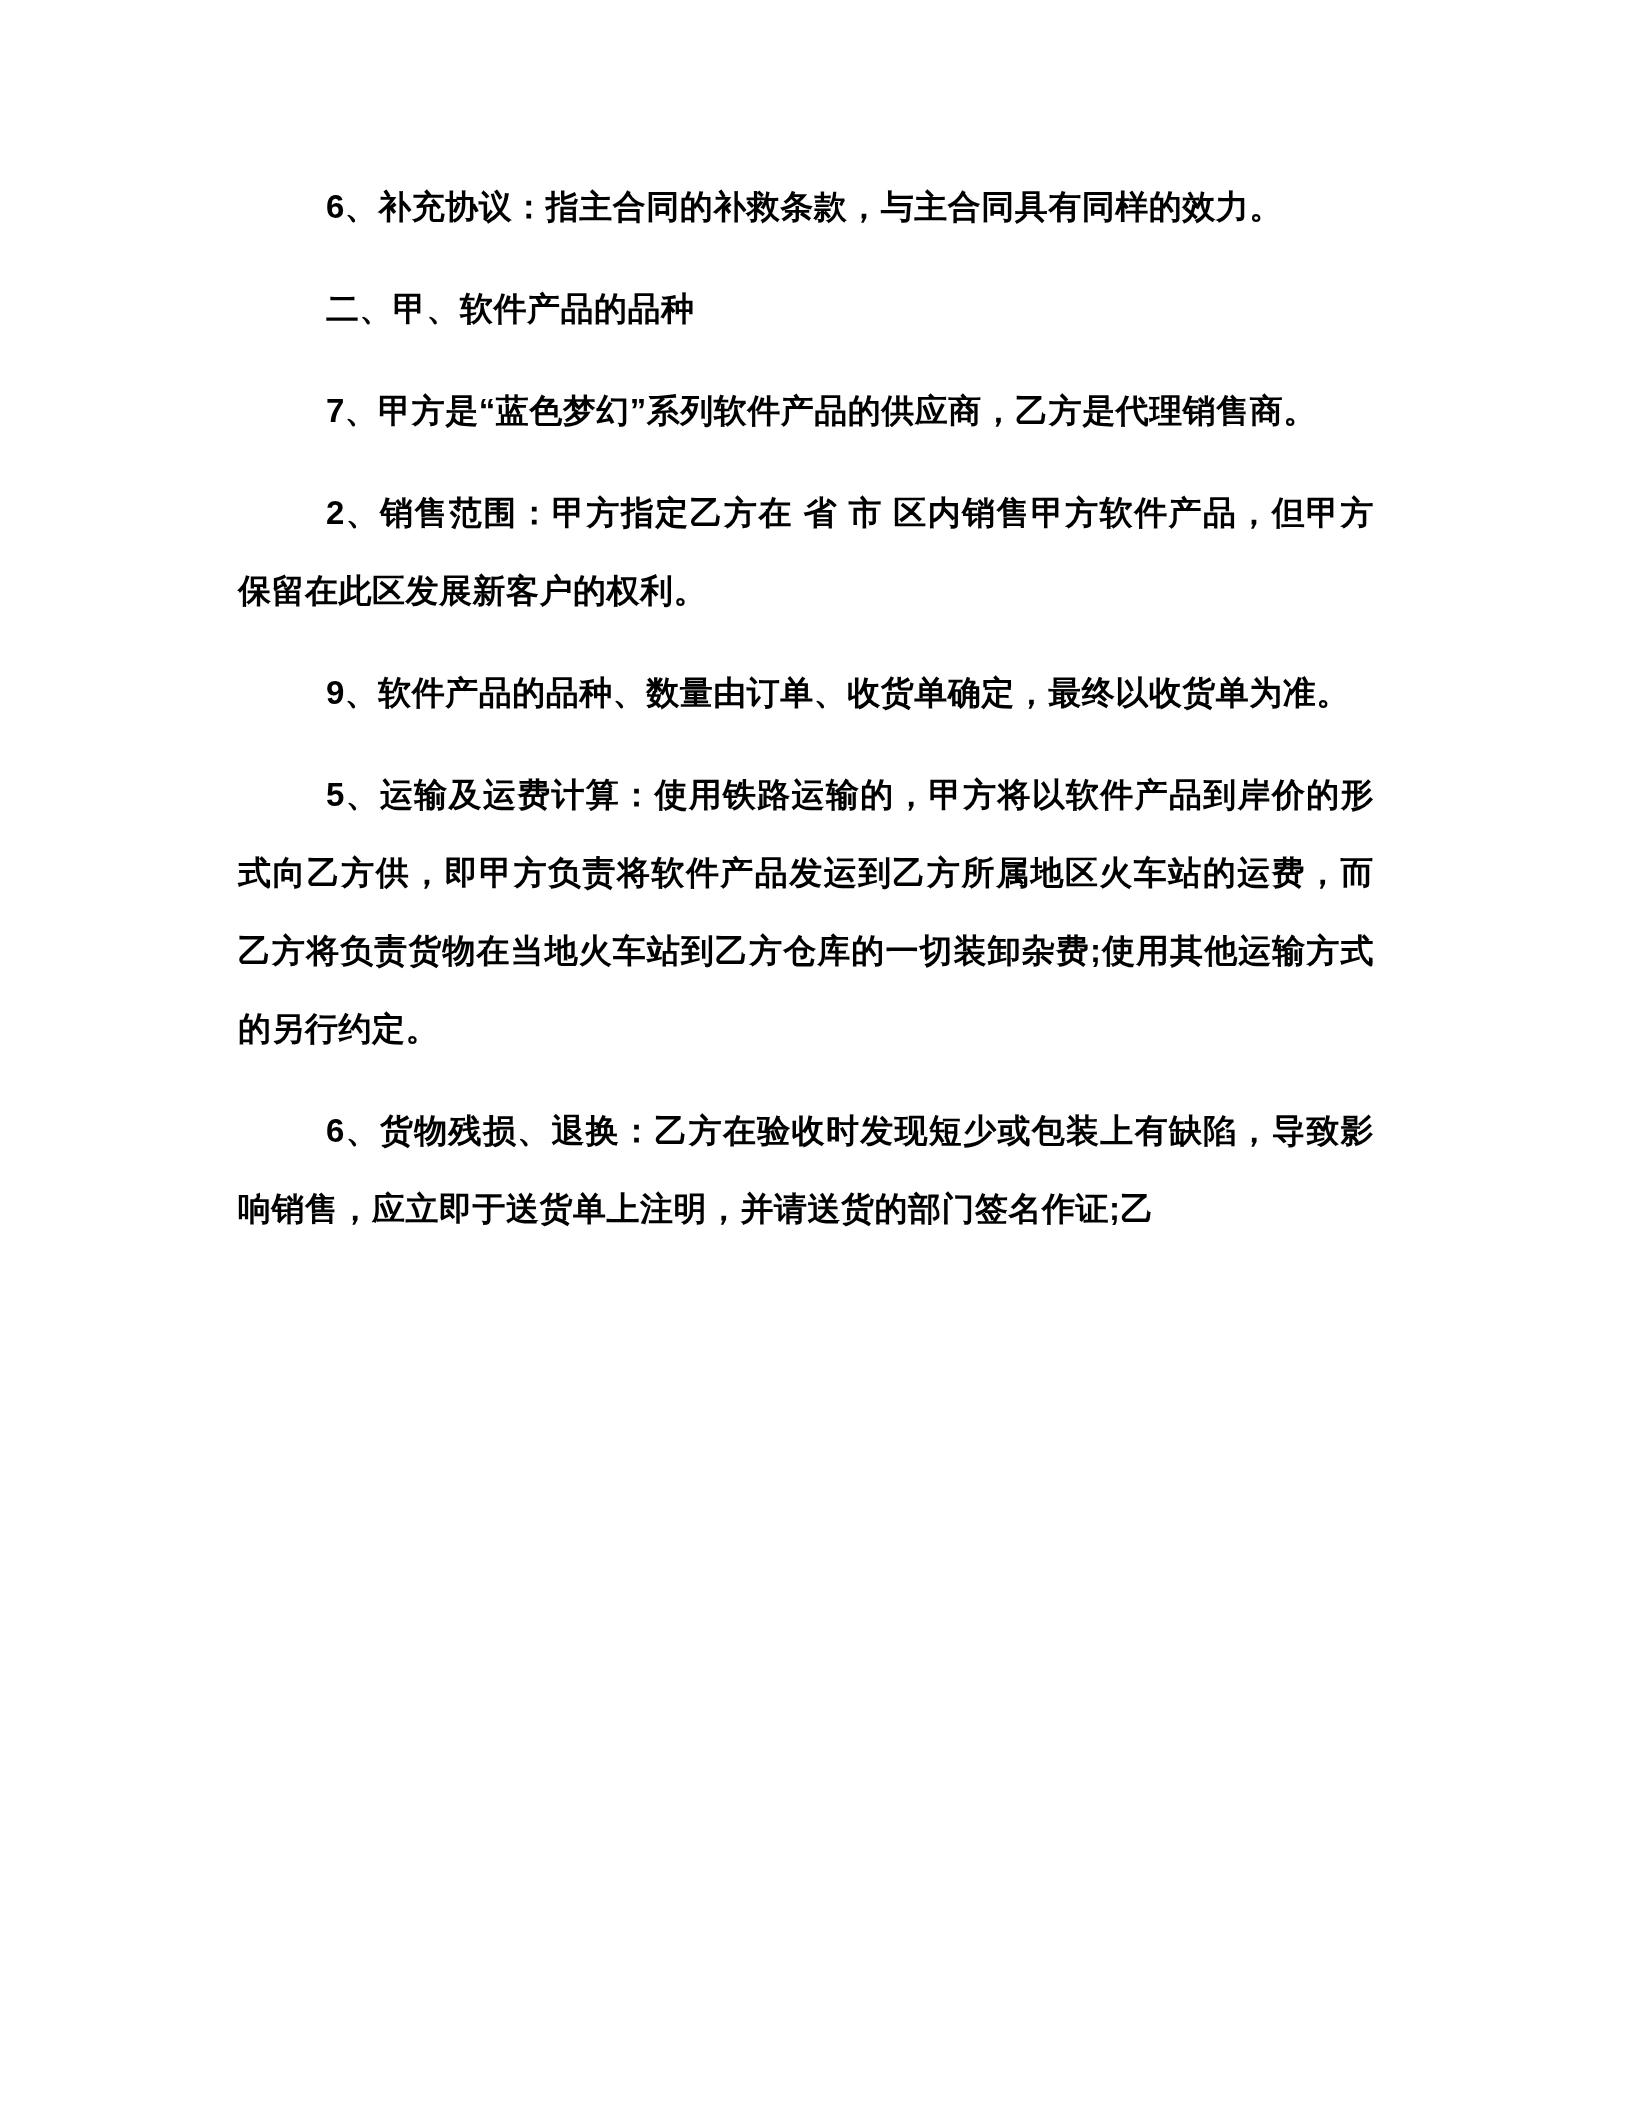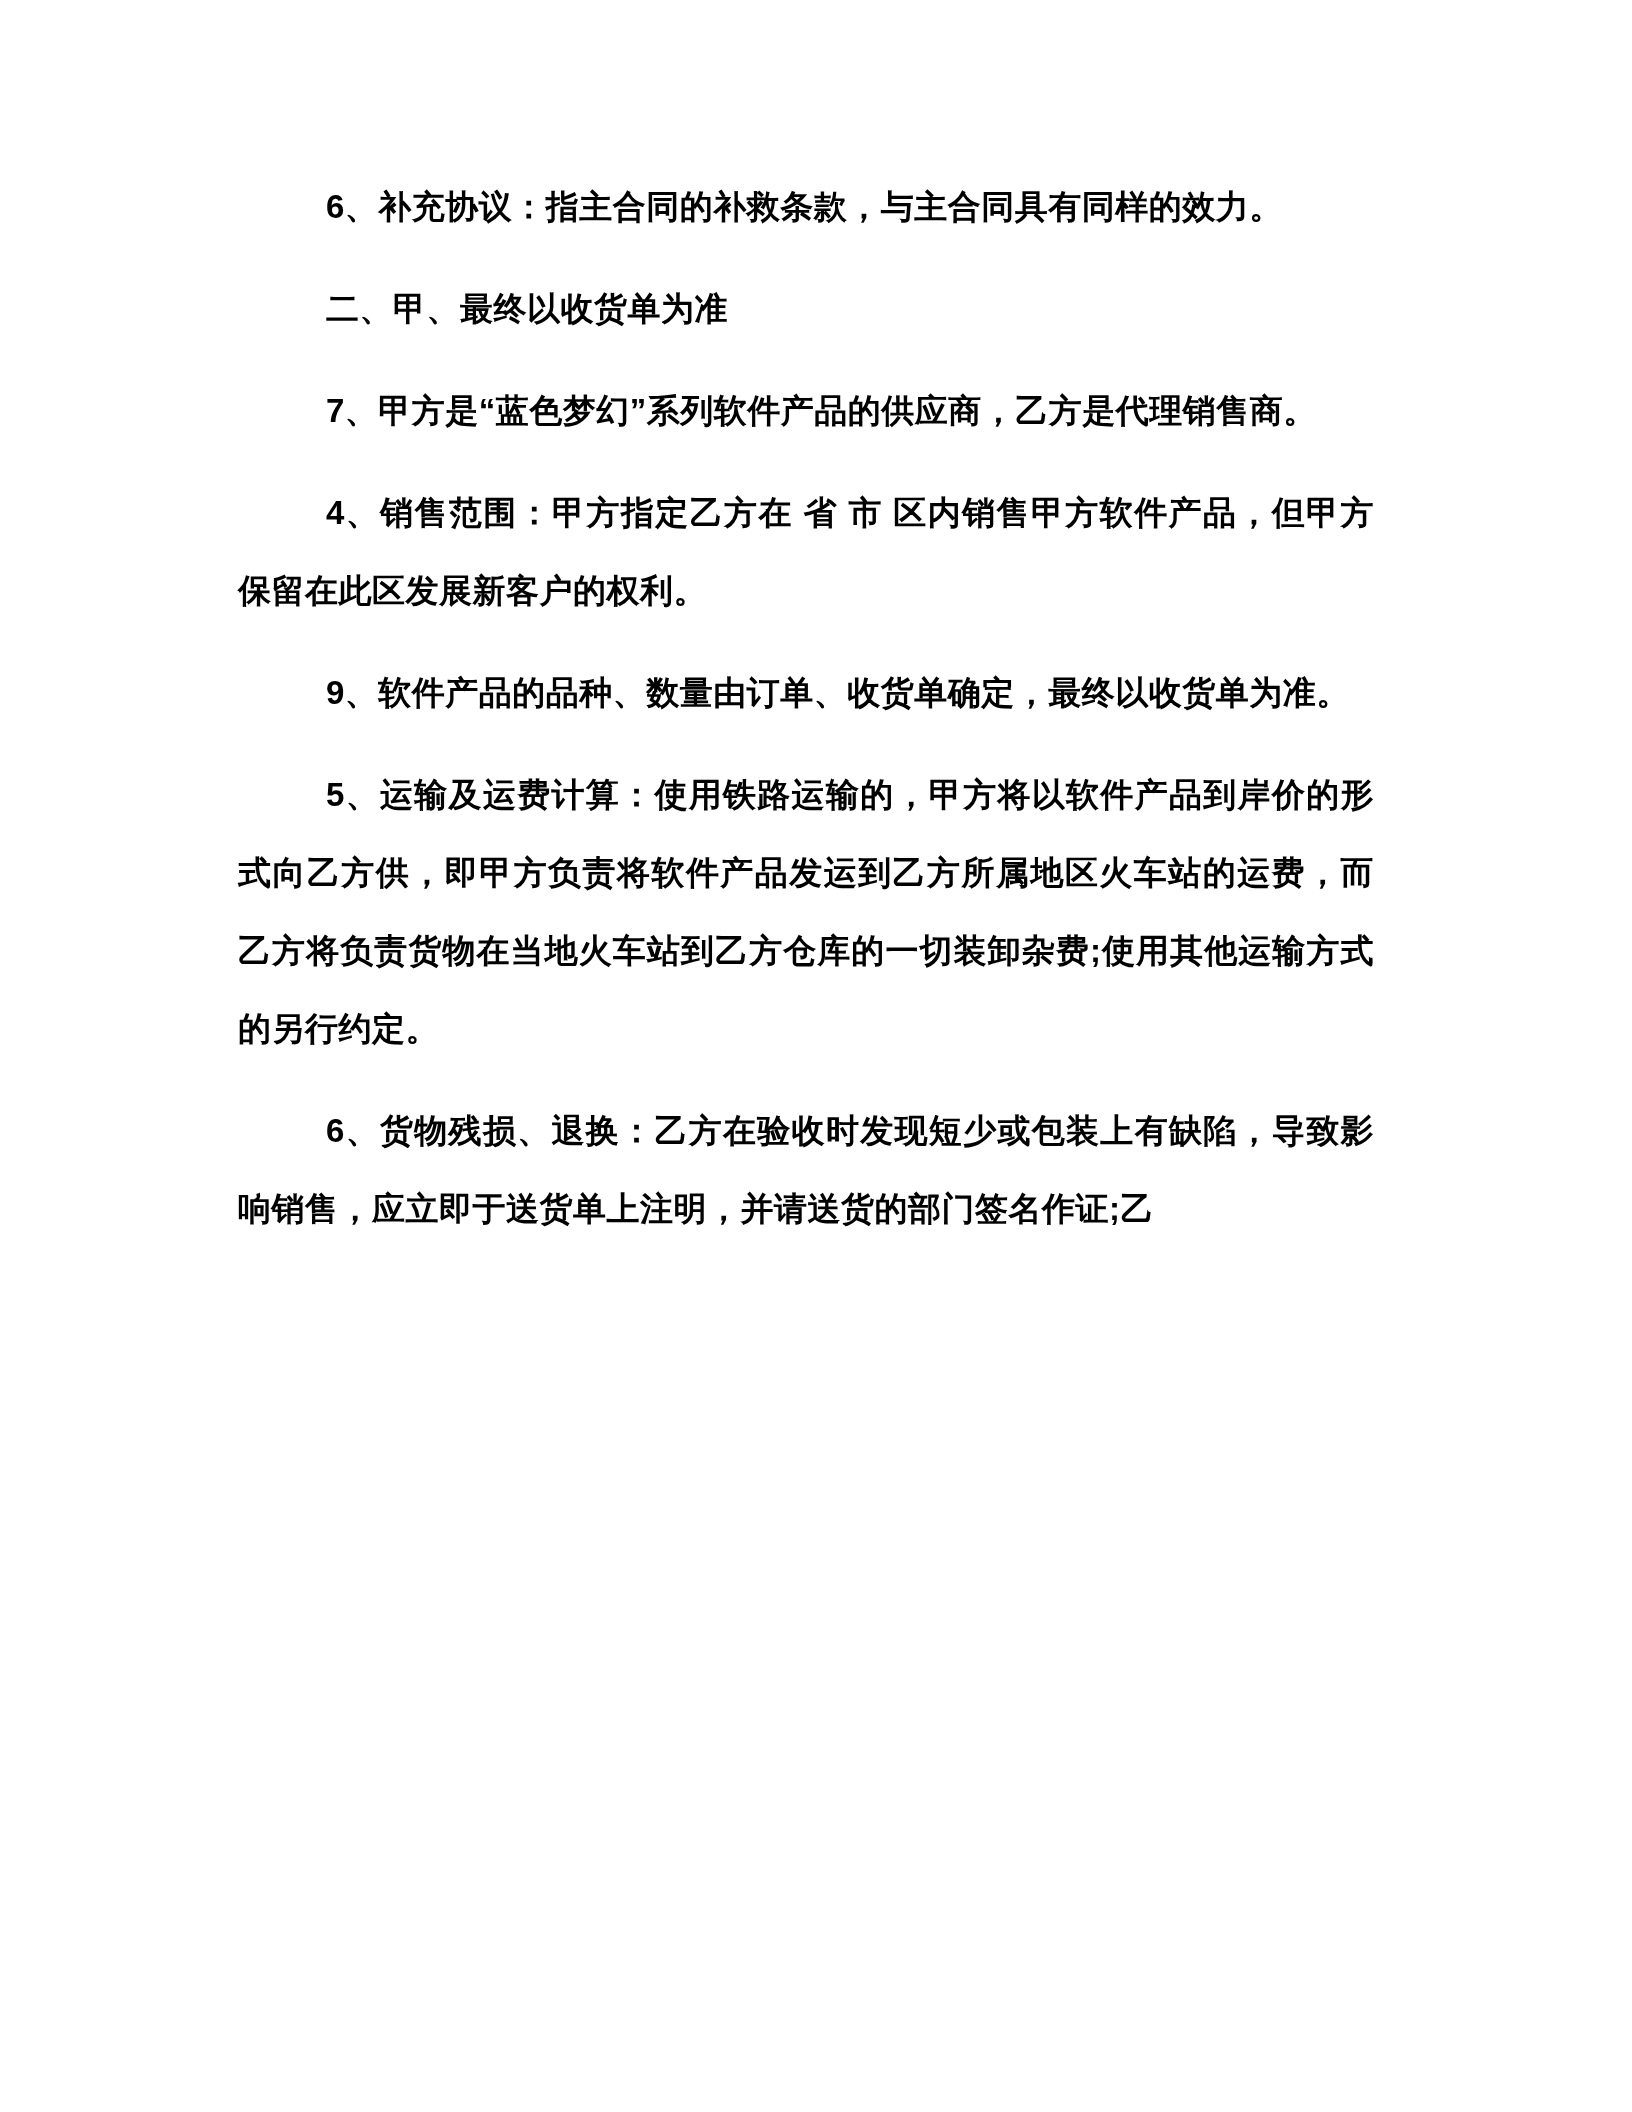--- a/index.html
+++ b/index.html
@@ -31,19 +31,19 @@
     text-justify: inter-ideograph;
     text-indent: 88px;
     color: #000000;
   }
 </style>
 </head>
 <body>
 
 <div class="page">
   <p class="para">6、补充协议：指主合同的补救条款，与主合同具有同样的效力。</p>
-  <p class="para">二、甲、最终以收货单为准</p>
+  <p class="para">二、甲、软件产品的品种</p>
   <p class="para">7、甲方是“蓝色梦幻”系列软件产品的供应商，乙方是代理销售商。</p>
-  <p class="para">4、销售范围：甲方指定乙方在 省 市 区内销售甲方软件产品，但甲方保留在此区发展新客户的权利。</p>
+  <p class="para">2、销售范围：甲方指定乙方在 省 市 区内销售甲方软件产品，但甲方保留在此区发展新客户的权利。</p>
   <p class="para">9、软件产品的品种、数量由订单、收货单确定，最终以收货单为准。</p>
   <p class="para">5、运输及运费计算：使用铁路运输的，甲方将以软件产品到岸价的形式向乙方供，即甲方负责将软件产品发运到乙方所属地区火车站的运费，而乙方将负责货物在当地火车站到乙方仓库的一切装卸杂费;使用其他运输方式的另行约定。</p>
   <p class="para">6、货物残损、退换：乙方在验收时发现短少或包装上有缺陷，导致影响销售，应立即于送货单上注明，并请送货的部门签名作证;乙</p>
 </div>
 
 </body></html>

